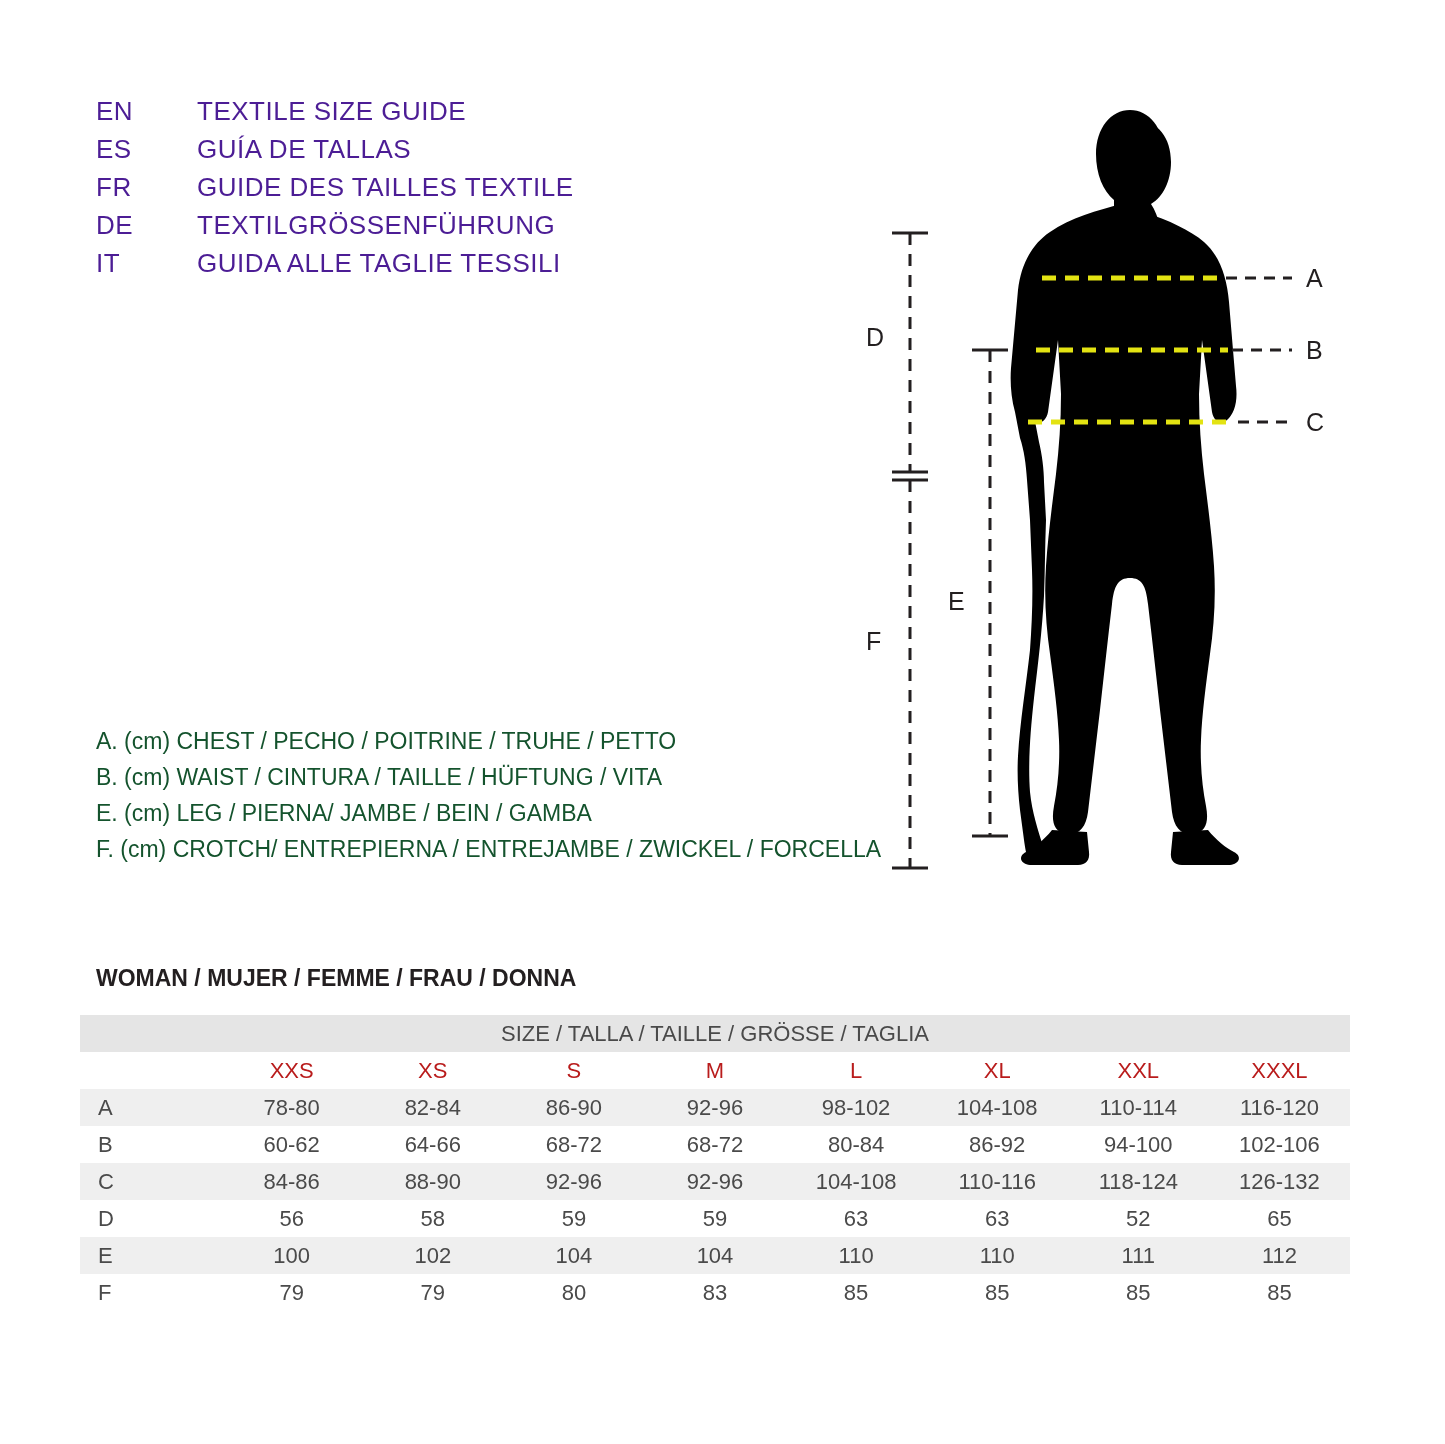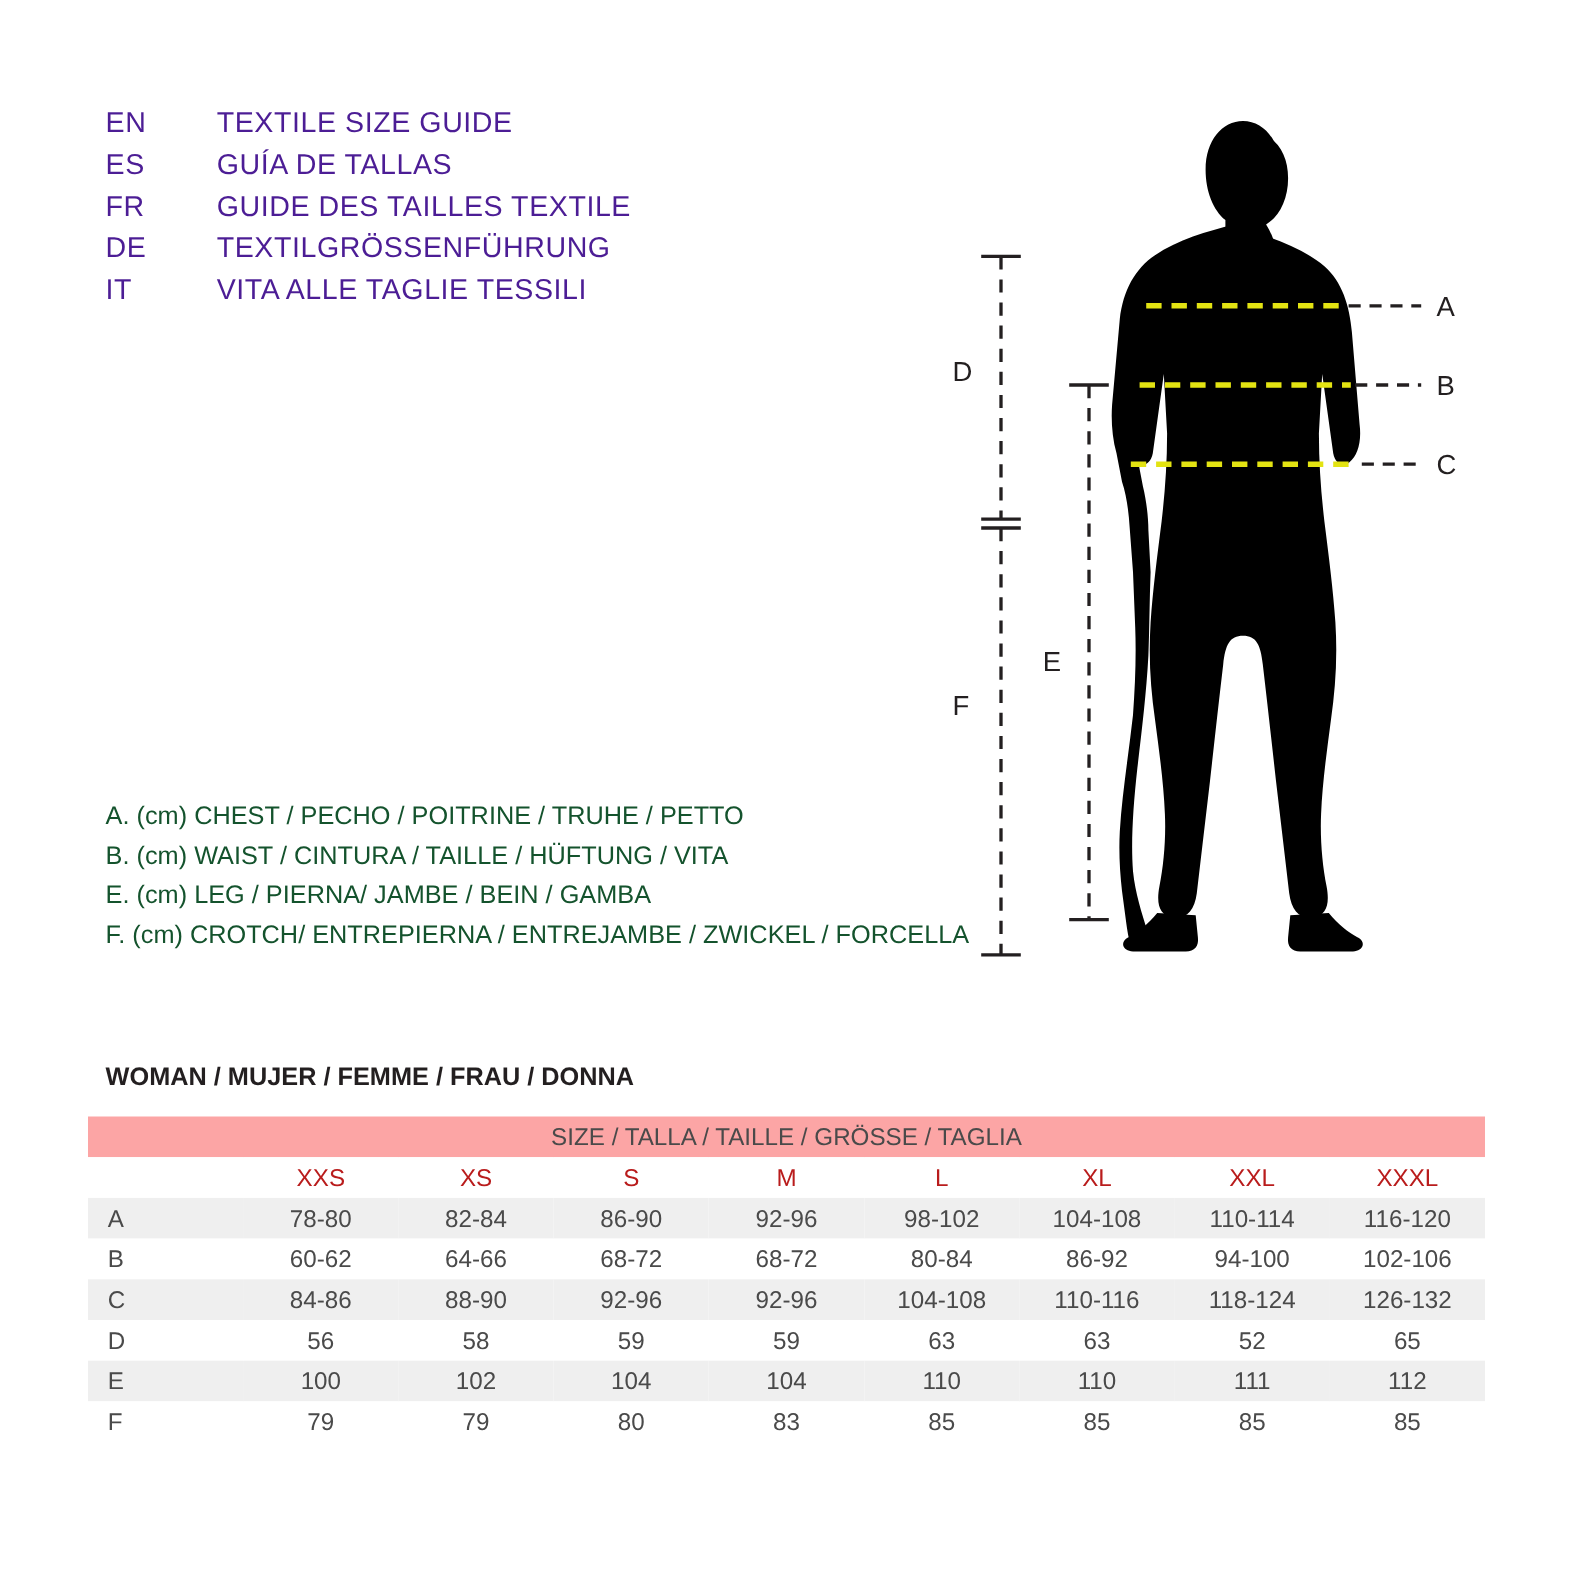--- a/index.html
+++ b/index.html
@@ -79,21 +79,21 @@
   table.size-table td,
   table.size-table th {
     font-size: 22px;
     font-weight: normal;
     color: #4a4a4a;
     height: 37px;
     padding: 0;
     text-align: center;
   }
   .hdr-band td {
-    background: #fca5a5;
+    background: #e5e5e5;
     text-align: left;
     padding-left: 18px;
     color: #3c3c3c;
     font-size: 22px;
     height: 37px;
   }
   .col-label {
     width: 96px;
     text-align: left !important;
     padding-left: 18px !important;
@@ -142,21 +142,21 @@
   <div class="lang-row">
     <span class="lang-code">FR</span>
     <span class="lang-text">GUIDE DES TAILLES TEXTILE</span>
   </div>
   <div class="lang-row">
     <span class="lang-code">DE</span>
     <span class="lang-text">TEXTILGRÖSSENFÜHRUNG</span>
   </div>
   <div class="lang-row">
     <span class="lang-code">IT</span>
-    <span class="lang-text">VITA ALLE TAGLIE TESSILI</span>
+    <span class="lang-text">GUIDA ALLE TAGLIE TESSILI</span>
   </div>
 </div>
 
 <div class="figure-area">
   <svg width="560" height="860" viewBox="0 0 560 860" xmlns="http://www.w3.org/2000/svg">
 
     <g fill="#000000">
 
       <path d="M305 70 C285 70 272 88 272 112 C272 131 280 147 292 154
                C288 160 285 168 283 176 L330 176 C328 168 325 160 321 154

